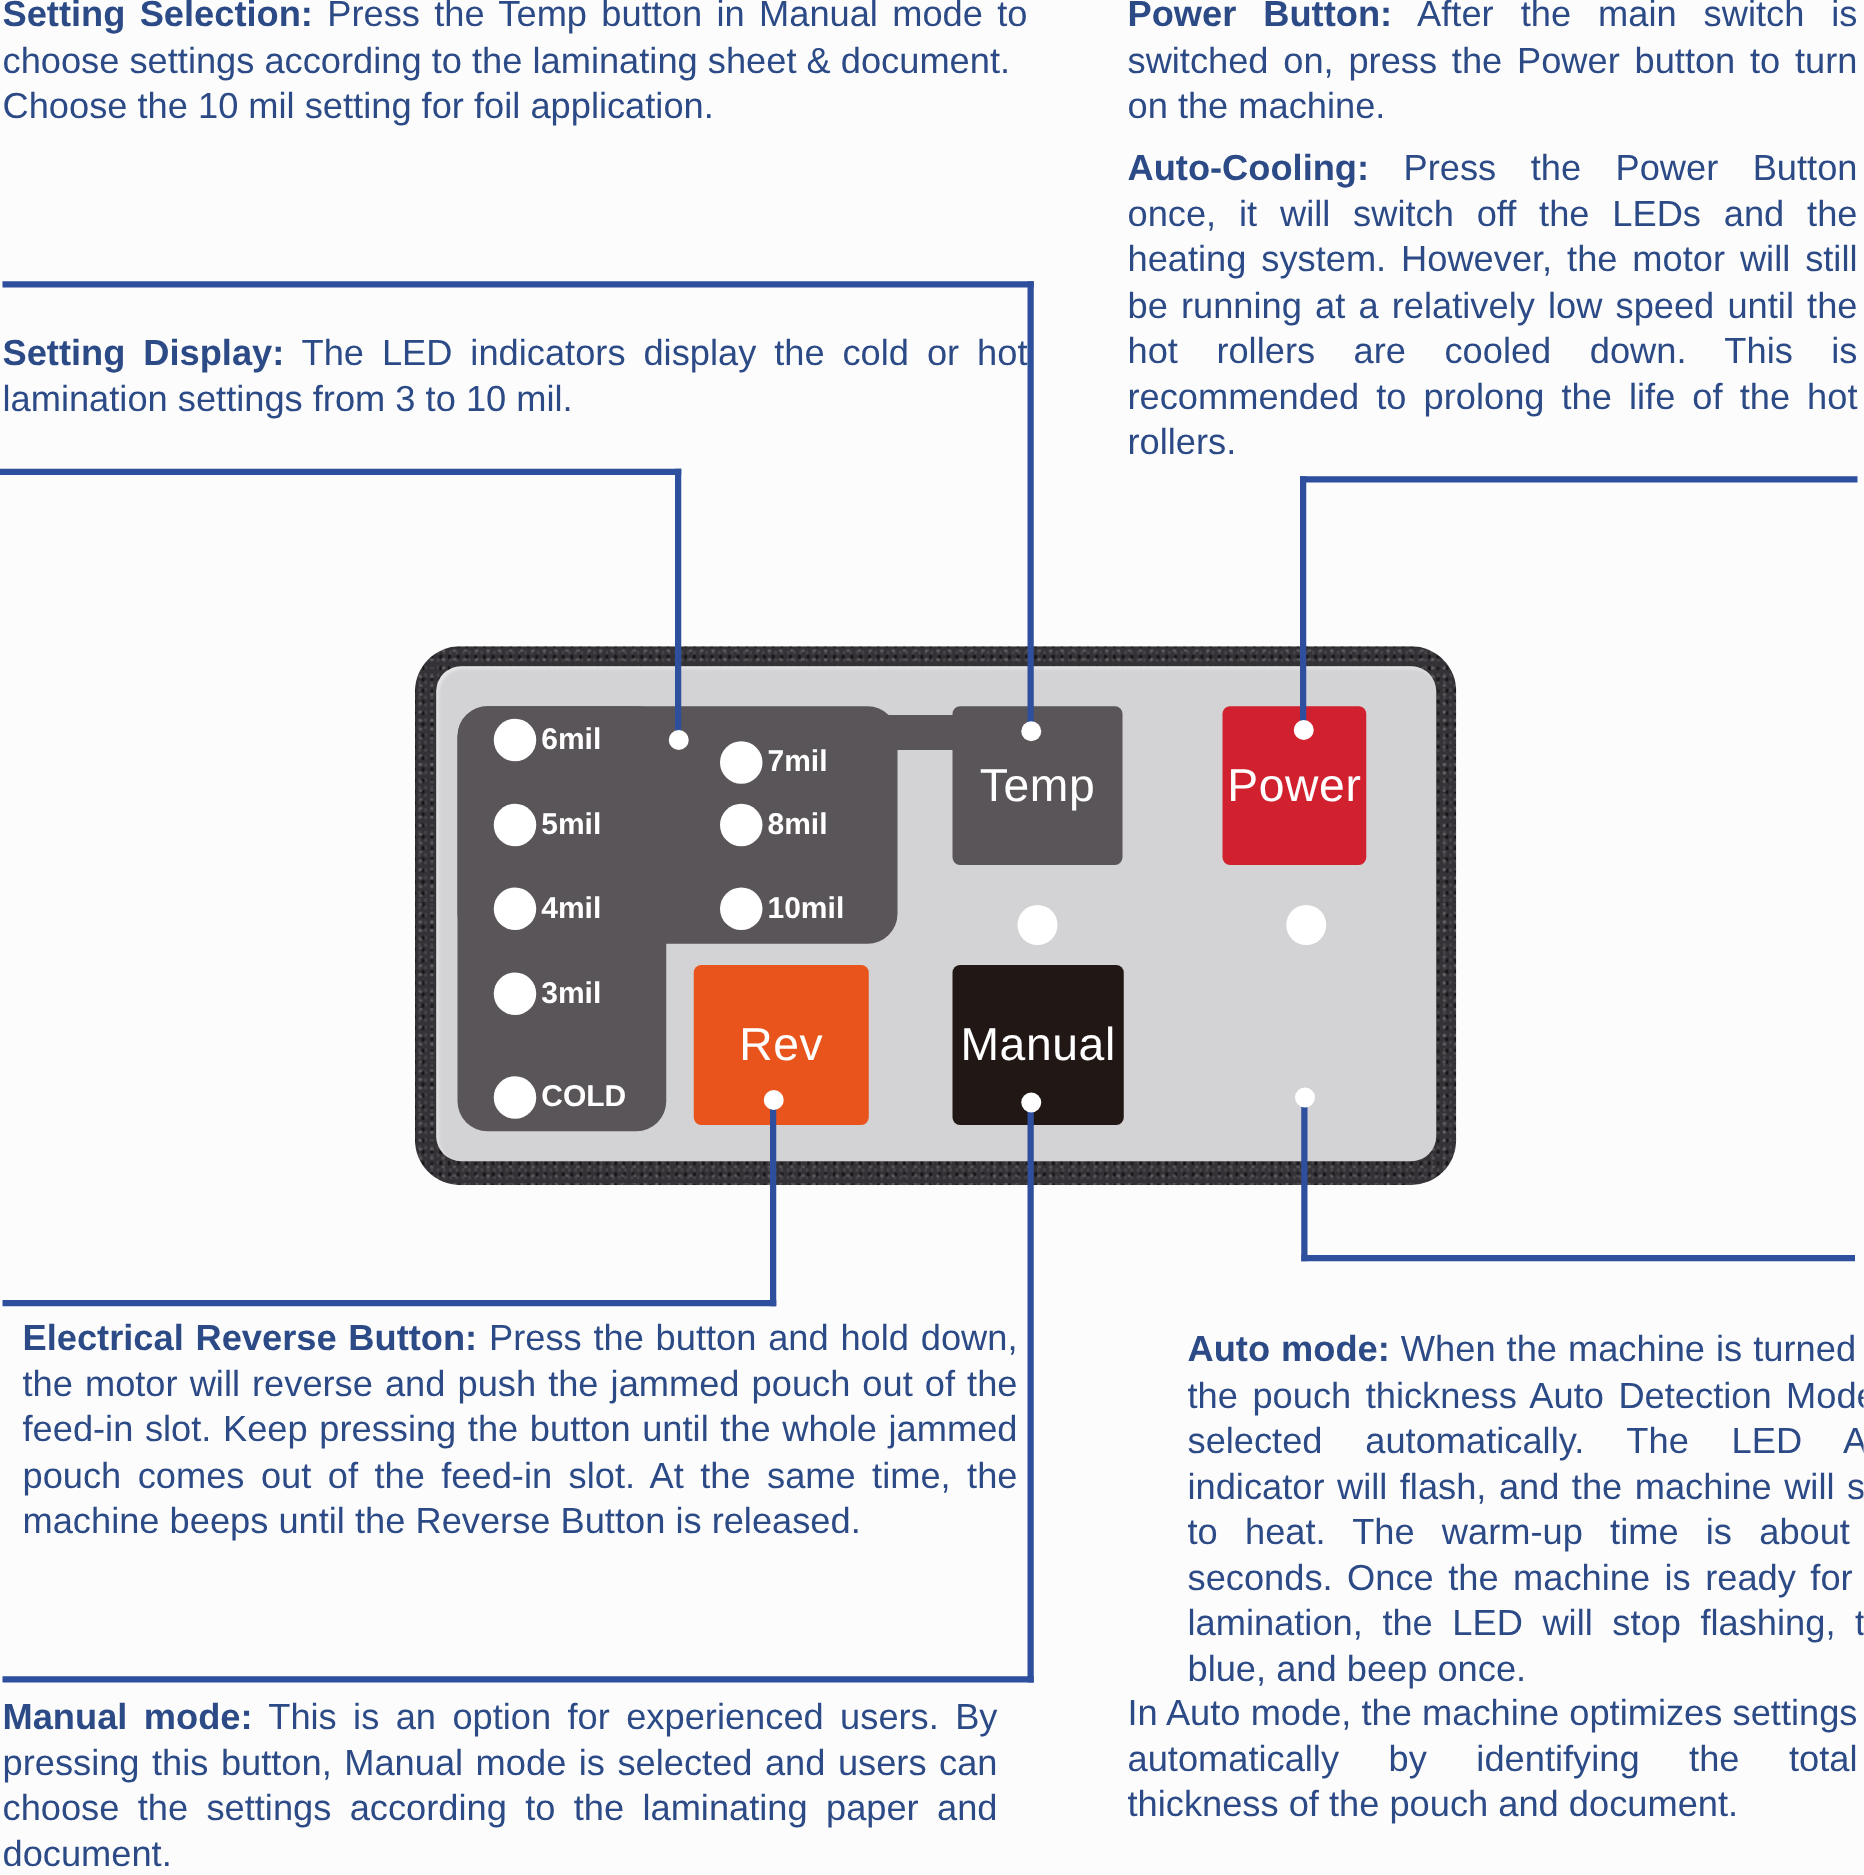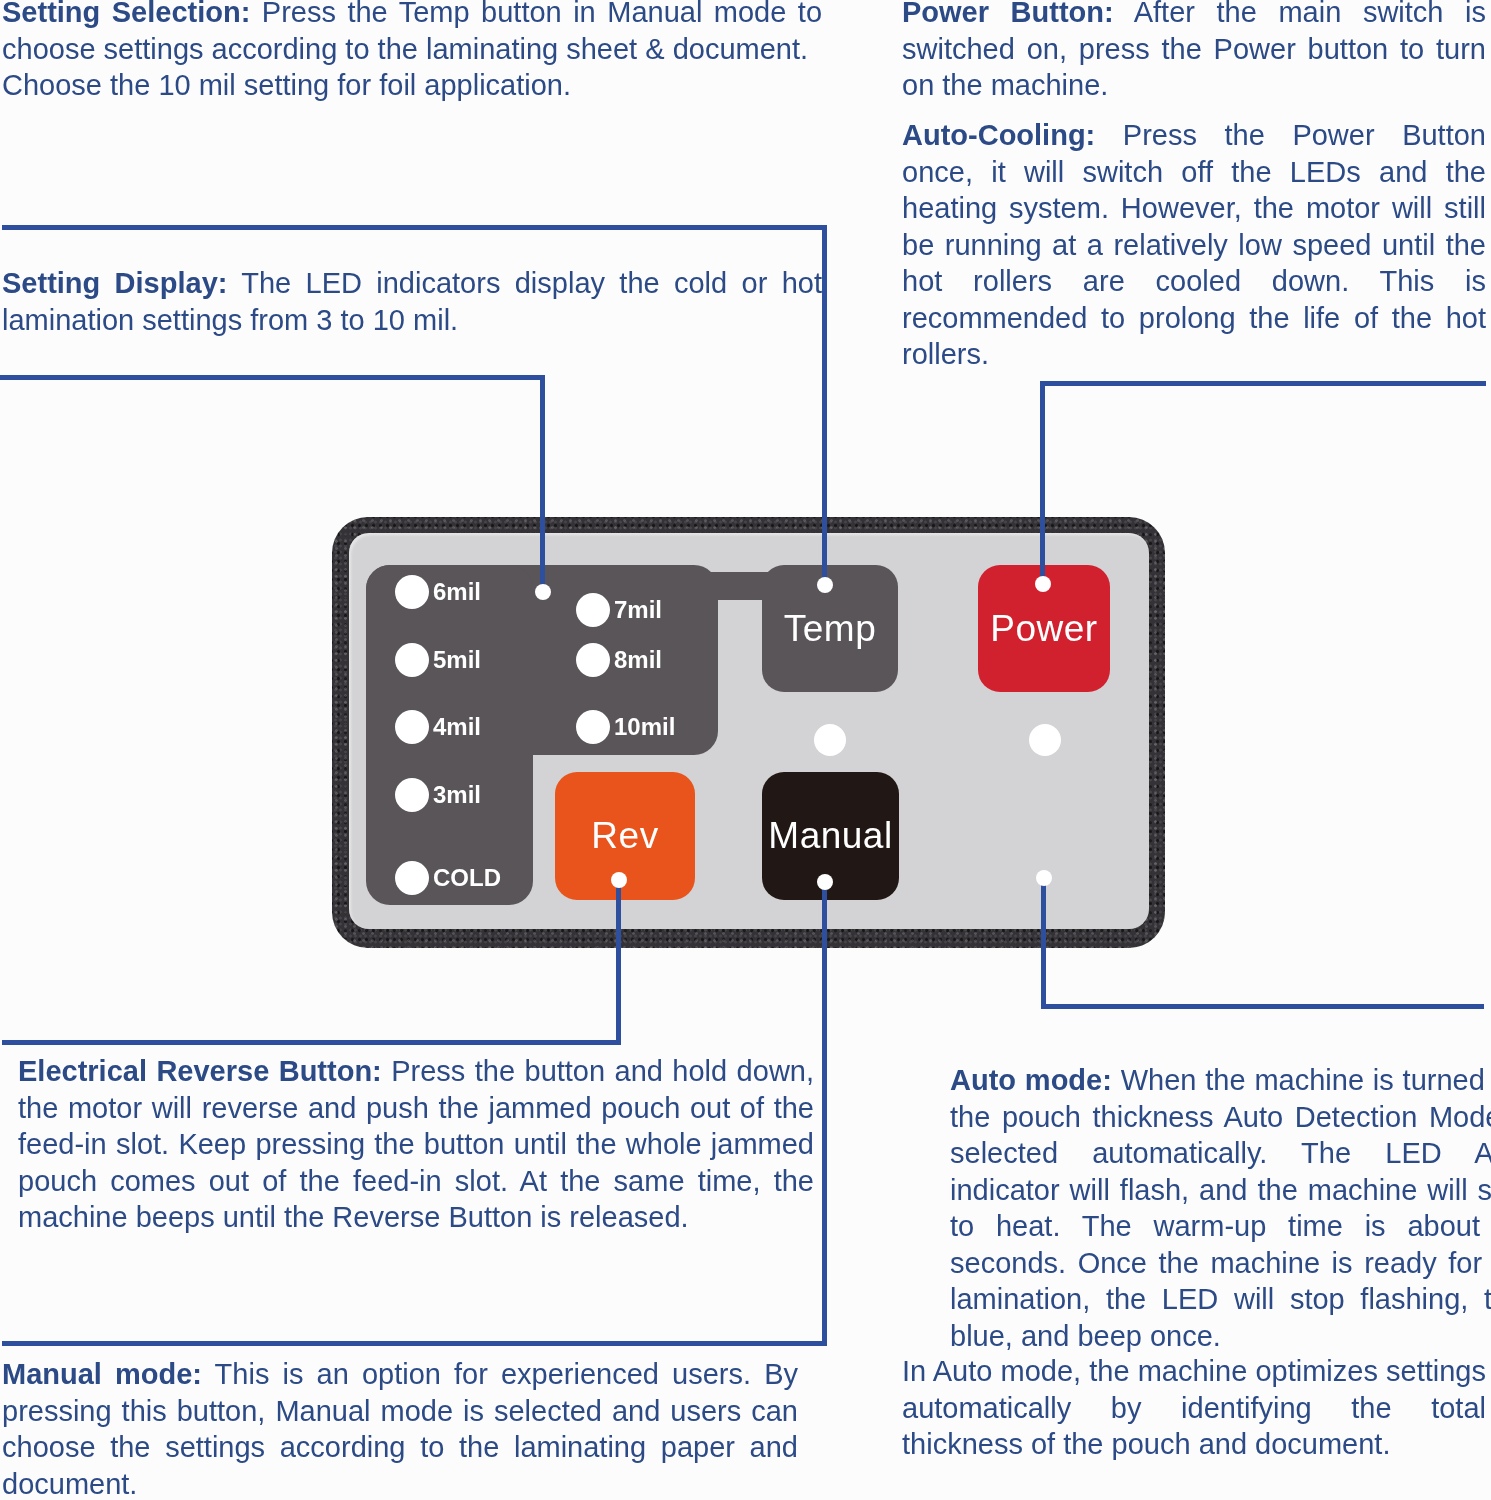--- a/index.html
+++ b/index.html
@@ -33,21 +33,21 @@
     background-size:9px 7px, 7px 9px, 5px 6px;
     background-position:0 0, 3px 4px, 1px 2px;
   }
   .panel-face {
     position:absolute; left:17px; top:16px; right:16px; bottom:19px;
     background:#d3d3d5; border-radius:20px;
     box-shadow:inset 2px 2px 3px rgba(255,255,255,0.45);
   }
   .dark-region { position:absolute; background:#595558; border-radius:24px; }
   .btn {
-    position:absolute; border-radius:22px; display:flex;
+    position:absolute; border-radius:6px; display:flex;
     align-items:center; justify-content:center;
     color:#ffffff; font-size:37px; font-weight:400; letter-spacing:0.5px;
   }
   .led-row { position:absolute; height:34px; display:flex; align-items:center; }
   .led-circle {
     width:34px; height:34px; border-radius:50%;
     background:#ffffff; flex:0 0 auto;
   }
   .led-label { color:#ffffff; font-size:24px; font-weight:700; margin-left:4px; white-space:nowrap; }
   .mid-led { position:absolute; width:32px; height:32px; border-radius:50%; background:#ffffff; }
@@ -127,21 +127,21 @@
       <span class="led-label">8mil</span>
     </div>
     <div class="led-row" style="left:244px; top:193px;">
       <span class="led-circle"></span>
       <span class="led-label">10mil</span>
     </div>
 
     <div class="btn" style="left:430px; top:48px; width:136px; height:127px; background:#595558;">
       <span>Temp</span>
     </div>
-    <div class="btn" style="left:646px; top:48px; width:132px; height:127px; background:#d2212e;">
+    <div class="btn" style="left:646px; top:48px; width:115px; height:127px; background:#d2212e;">
       <span>Power</span>
     </div>
     <div class="btn" style="left:430px; top:255px; width:137px; height:128px; background:#211714;">
       <span>Manual</span>
     </div>
     <div class="btn" style="left:223px; top:255px; width:140px; height:128px; background:#e8541b;">
       <span>Rev</span>
     </div>
 
     <div class="mid-led" style="left:482px; top:207px;"></div>

